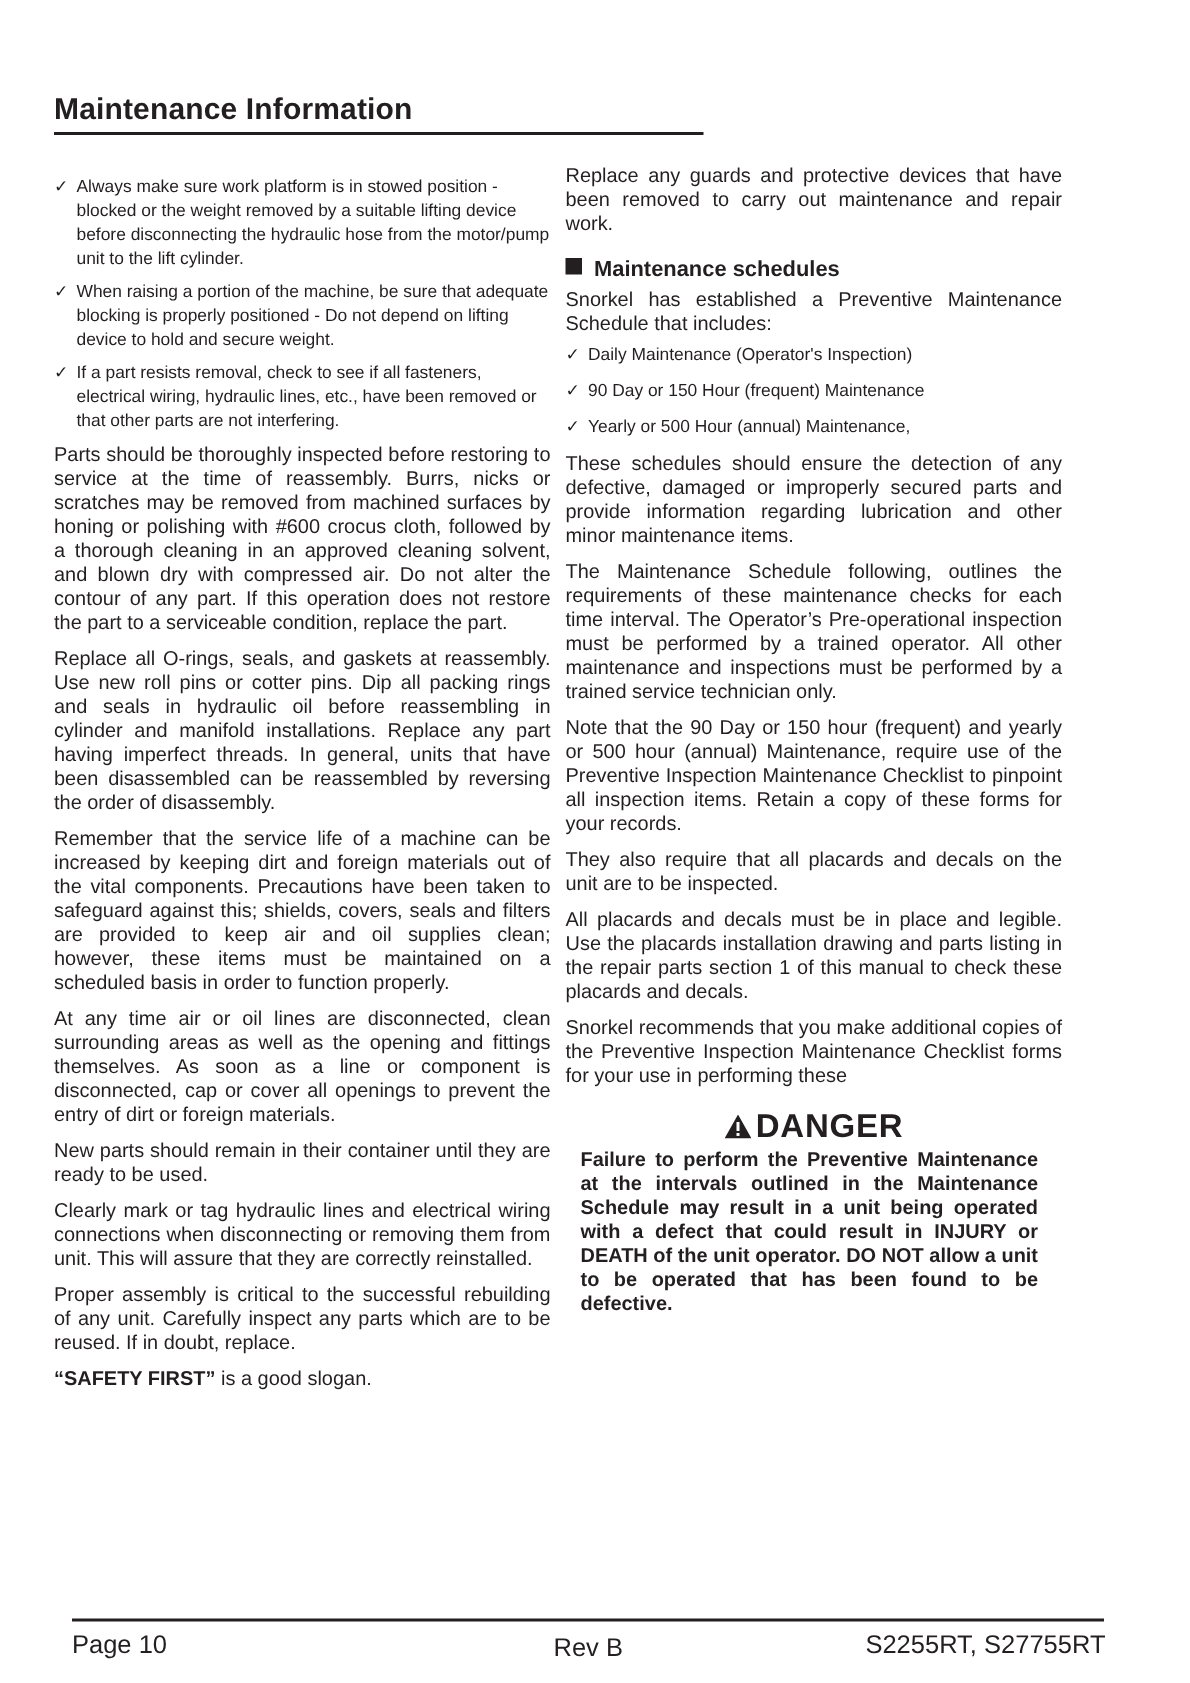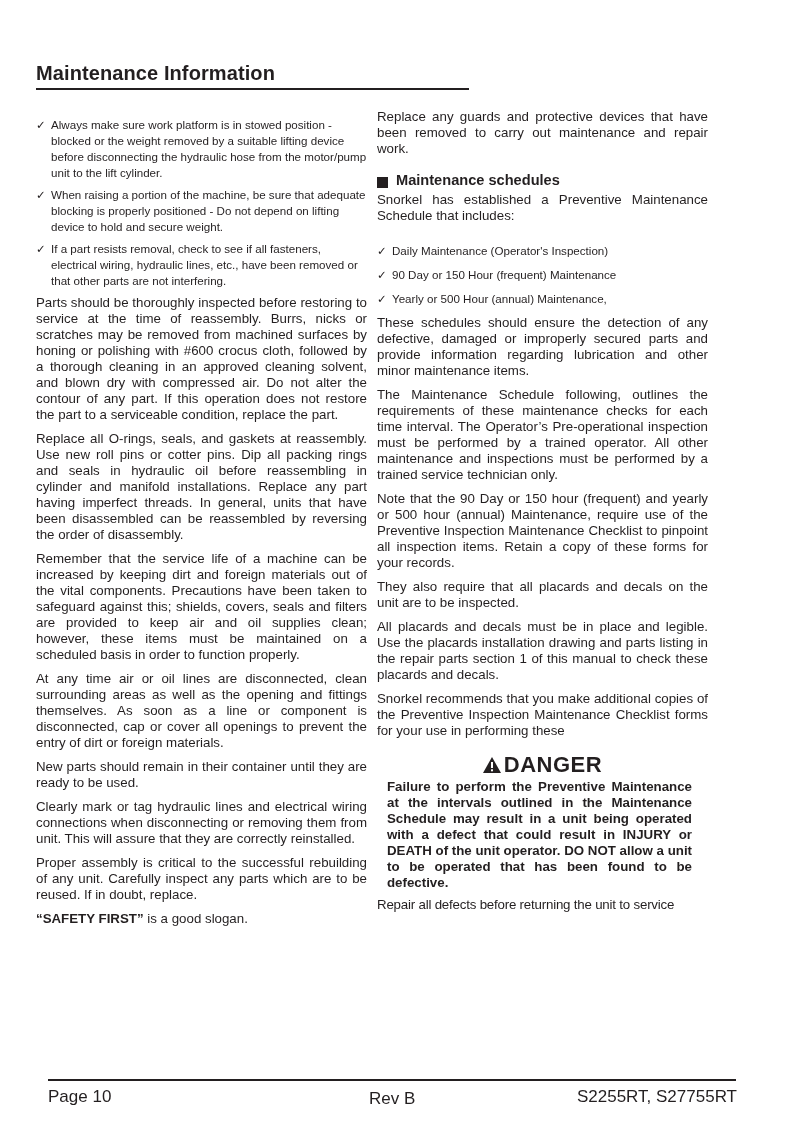--- a/index.html
+++ b/index.html
@@ -20,21 +20,21 @@
   .para { text-align: justify; margin: 0 0 8px 0; }
   .checklist { margin: 0 0 6px 0; padding: 0; list-style: none; }
   .check-item {
     position: relative; padding-left: 15px; font-size: 11.6px; line-height: 16px; margin: 0 0 6px 0;
   }
   .check-item .check {
     position: absolute; left: 0; top: 0; font-size: 11.5px;
   }
   .right-checks .check-item { margin-bottom: 8px; }
   .section-heading {
-    font-size: 14.6px; font-weight: bold; margin: 15px 0 4px 0; display: flex; align-items: flex-end;
+    font-size: 14.6px; font-weight: bold; margin: 15px 0 4px 0; display: flex; align-items: flex-start;
   }
   .section-heading .square {
     display: inline-block; width: 11px; height: 11px; background: #231f20; margin-right: 8px;
   }
   .danger-title {
     text-align: center; font-size: 22px; font-weight: bold; margin: 4px 0 6px 0; letter-spacing: 0.5px;
     display: flex; justify-content: center; align-items: flex-end;
   }
   .danger-title svg { margin-right: 3px; }
   .danger-body {
@@ -82,21 +82,21 @@
     <span class="strong">“SAFETY FIRST”</span><span> is a good slogan.</span>
   </p>
 </div>
 
 <div class="col col-right">
   <p class="para">Replace any guards and protective devices that have been removed to carry out maintenance and repair work.</p>
   <div class="section-heading">
     <span class="square"></span>
     <span>Maintenance schedules</span>
   </div>
-  <p class="para" style="margin-bottom:19px">Snorkel has established a Preventive Maintenance Schedule that includes:</p>
+  <p class="para" style="margin-bottom:5px">Snorkel has established a Preventive Maintenance Schedule that includes:</p>
   <ul class="checklist right-checks">
     <li class="check-item">
       <span class="check">✓</span>
       <span>Daily Maintenance (Operator's Inspection)</span>
     </li>
     <li class="check-item">
       <span class="check">✓</span>
       <span>90 Day or 150 Hour (frequent) Maintenance</span>
     </li>
     <li class="check-item">
@@ -115,19 +115,18 @@
     <div class="danger-title">
       <svg width="18" height="16" viewBox="0 0 18 16">
         <polygon points="9,0 18,16 0,16" fill="#231f20"></polygon>
         <rect x="8" y="5" width="2" height="6" fill="#ffffff"></rect>
         <rect x="8" y="12.3" width="2" height="2" fill="#ffffff"></rect>
       </svg>
       <span>DANGER</span>
     </div>
     <p class="danger-body">Failure to perform the Preventive Maintenance at the intervals outlined in the Maintenance Schedule may result in a unit being operated with a defect that could result in INJURY or DEATH of the unit operator. DO NOT allow a unit to be operated that has been found to be defective.</p>
   </div>
-  <p class="para tight">Repair all defects before returning the unit to service</p>
 </div>
 
 <div class="footer-rule"></div>
 <div class="footer-text footer-left">Page 10</div>
 <div class="footer-text footer-center">Rev B</div>
 <div class="footer-text footer-right">S2255RT, S27755RT</div>
 
 </body></html>

